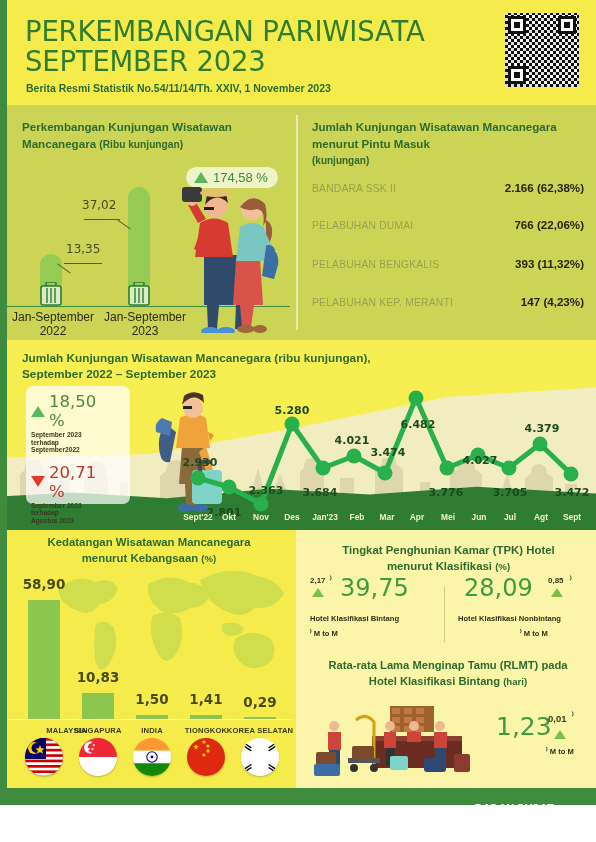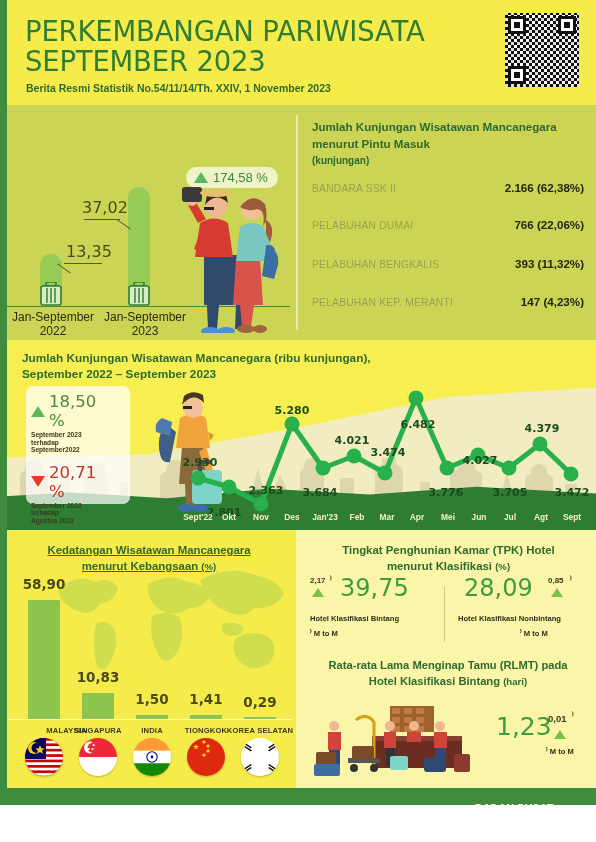--- a/index.html
+++ b/index.html
@@ -77,21 +77,21 @@
     background:#96cc55; border-radius:11px 11px 0 0;
   }
   .bar.b2022 { left:40px; height:38px; }
   .bar.b2023 { left:128px; height:105px; }
   .suitcase {
     position:absolute; bottom:34px; width:22px; height:24px;
   }
   .suitcase.s1 { left:40px; }
   .suitcase.s2 { left:128px; }
   .val-lbl {
-    position:absolute; font-size:16px; color:#4a4a20; font-weight:400;
+    position:absolute; font-size:12px; color:#4a4a20; font-weight:400;
     font-family:"DejaVu Sans", sans-serif;
   }
   .val-2022 { left:66px; top:82px; }
   .val-2023 { left:82px; top:38px; }
   .leader {
     position:absolute; height:1px; background:#5a5a2a;
   }
   .axis-line {
     position:absolute; left:0; bottom:33px; width:290px; height:1.5px;
     background:#3f8c3f;
@@ -167,21 +167,21 @@
   .xaxis { position:absolute; left:180px; bottom:4px; width:410px; height:14px; z-index:13; }
   .xtick { position:absolute; font-size:8.4px; color:#f6f2c0; font-weight:bold; transform:translateX(-50%); white-space:nowrap; }
 
   
   .hiker { position:absolute; left:136px; top:48px; width:110px; height:125px; z-index:11; }
 
   
   .row3 { position:absolute; left:0; top:530px; width:296px; height:258px; background:#f5ec4c; overflow:hidden; }
   .row3 .bar-left { position:absolute; left:0; top:0; width:7px; height:258px; background:#3f8c3f; z-index:5; }
   .worldmap { position:absolute; left:40px; top:20px; width:256px; height:150px; opacity:0.35; }
-  .p4-title { position:absolute; left:24px; top:12px; z-index:6; font-size:11.4px; line-height:16px; color:#2d6b2f; font-weight:bold; width:250px; text-align:center;text-decoration:underline; }
+  .p4-title { position:absolute; left:24px; top:4px; z-index:6; font-size:11.4px; line-height:16px; color:#2d6b2f; font-weight:bold; width:250px; text-align:center; }
   .nat-chart { position:absolute; left:0; top:44px; width:296px; height:145px; z-index:6; }
   .nat-bar { position:absolute; bottom:0; background:#8cc64f; }
   .nat-val { position:absolute; font-size:13.5px; font-weight:bold; color:#4a4a18; transform:translateX(-50%); font-family:"DejaVu Sans", sans-serif; }
   .nat-sep { position:absolute; left:8px; top:189px; width:284px; height:1px; background:rgba(255,255,255,0.75); z-index:6; }
   .nat-name { position:absolute; font-size:7.6px; font-weight:bold; color:#3a3a18; transform:translateX(-50%); white-space:nowrap; z-index:6; letter-spacing:0.2px;}
   .flag { position:absolute; width:38px; height:38px; border-radius:50%; transform:translateX(-50%); overflow:hidden; z-index:6; box-shadow:0 1px 2px rgba(0,0,0,.25); }
 
   
   .row4 { position:absolute; left:296px; top:530px; width:300px; height:258px; background:#faf5a8; overflow:hidden; }
   .p5-title { position:absolute; left:10px; top:12px; width:285px; text-align:center;
@@ -228,20 +228,24 @@
       <div class="fp bl">
           <i></i>
         </div>
     </div>
   </div>
 
   <div class="row1">
     <div class="bar-left"></div>
     <div class="divider"></div>
 
+    <div class="p1-title">
+      <span>Perkembangan Kunjungan Wisatawan Mancanegara</span>
+      <span class="p1-unit">(Ribu kunjungan)</span>
+    </div>
 
     <div class="p1-chart">
       <div class="axis-line"></div>
 
       <div class="bar b2022"></div>
       <div class="bar b2023"></div>
 
       <svg class="suitcase s1" viewBox="0 0 22 24">
         <rect x="6" y="0" width="10" height="4" rx="1.6" fill="none" stroke="#2f7d32" stroke-width="1.6"></rect>
         <rect x="1" y="4" width="20" height="19" rx="2" fill="#d9ecc4" stroke="#2f7d32" stroke-width="1.6"></rect>

